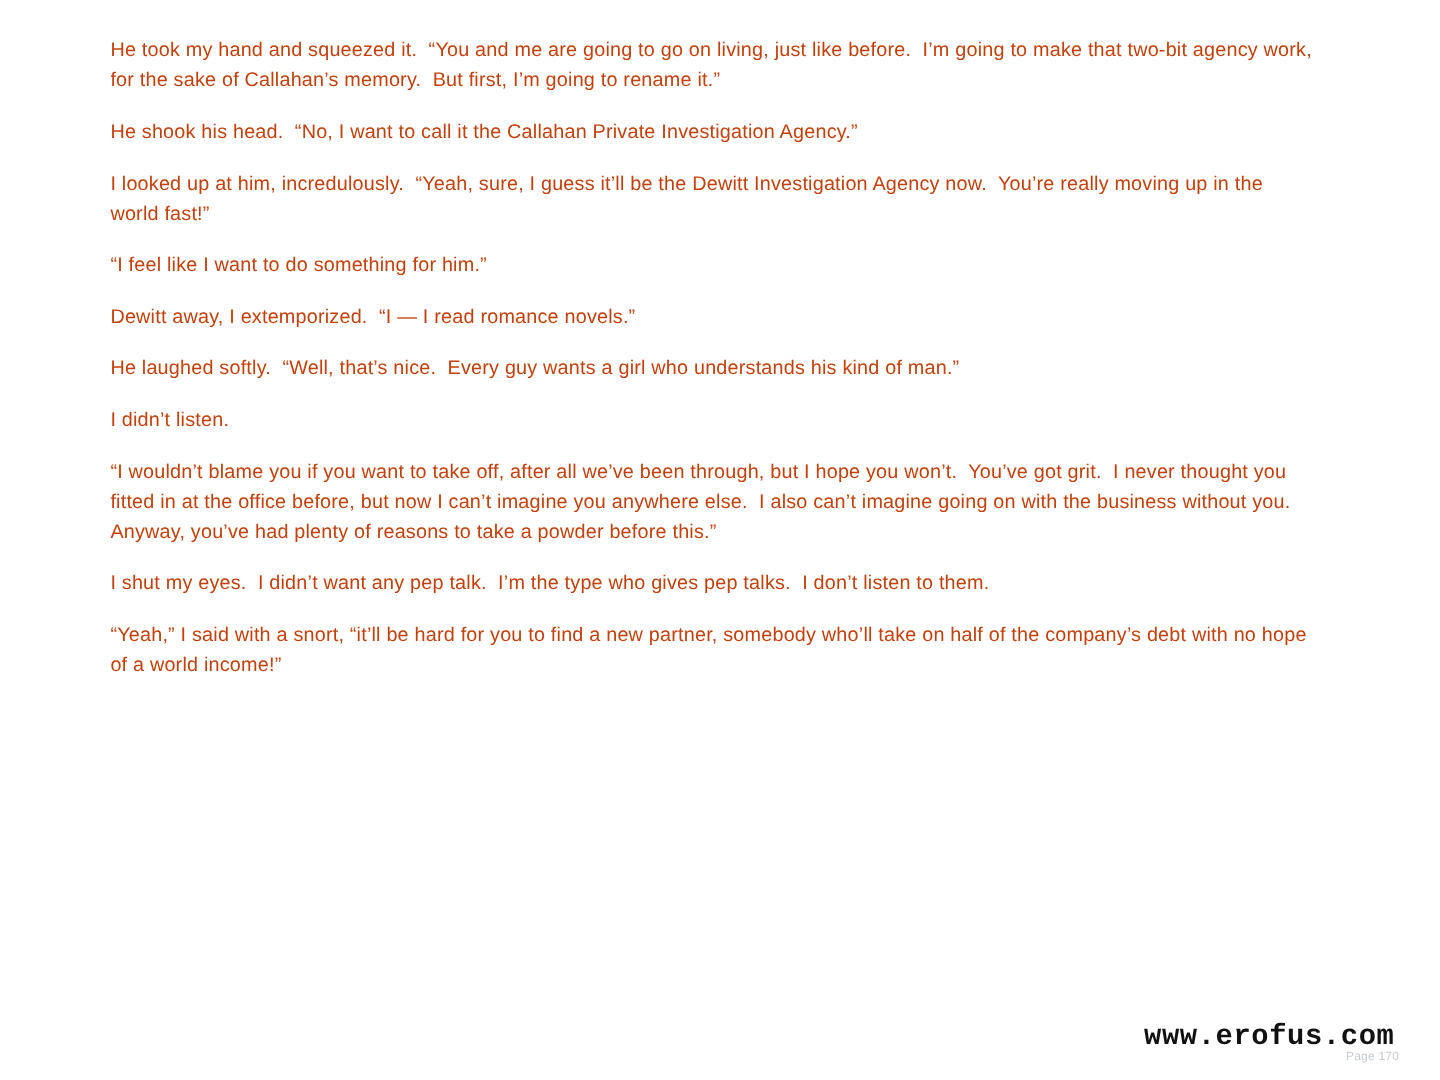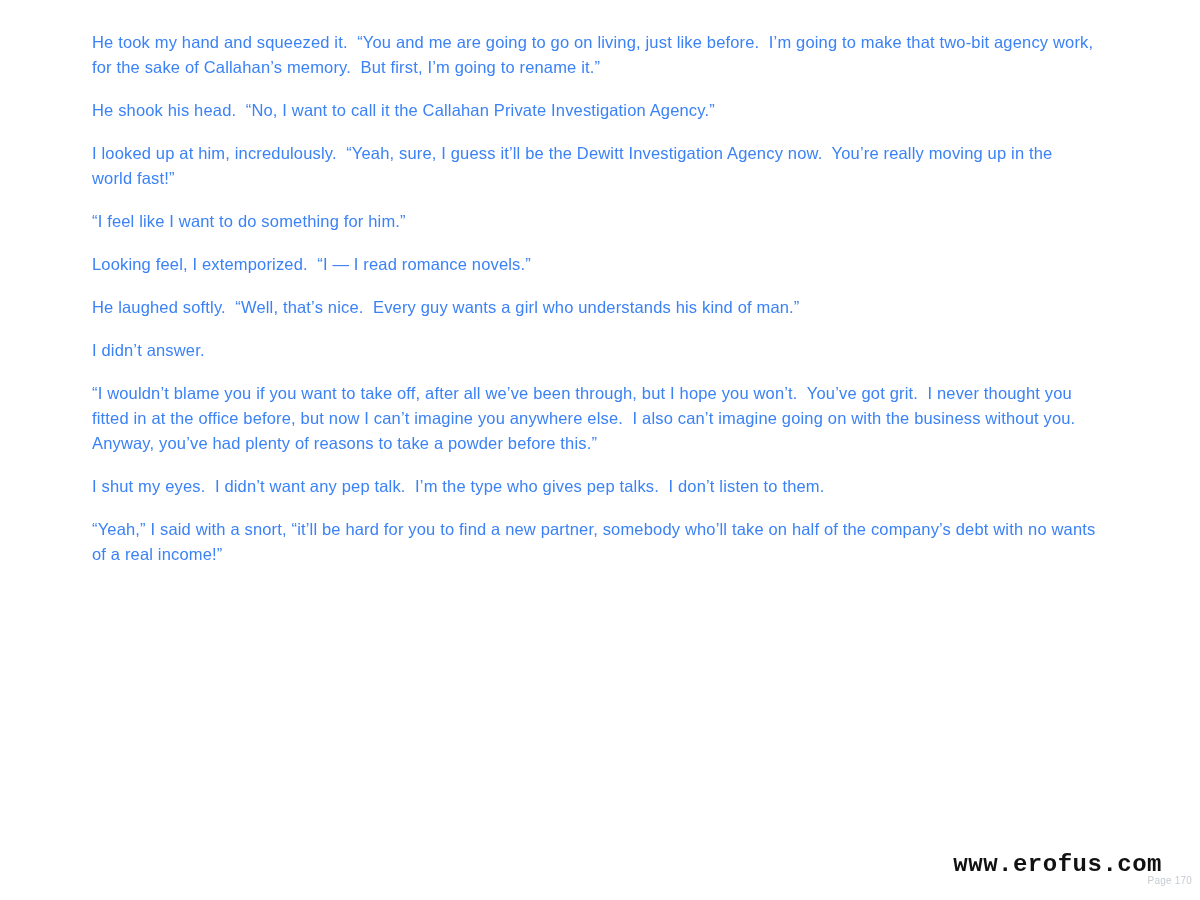--- a/index.html
+++ b/index.html
@@ -25,32 +25,32 @@
   }
 
   .content {
     position: absolute;
     left: 92px;
     top: 30px;
     width: 1004px;
   }
 
   .para {
-    color: #3b82f6;
+    color: #c2410c;
     font-size: 16.5px;
     line-height: 25px;
     margin: 0 0 18px 0;
     letter-spacing: 0.01em;
     text-align: left;
     white-space: pre-wrap;
   }
 
   .page-number {
     position: absolute;
-    right: 8px;
+    right: 34px;
     bottom: 14px;
     font-size: 10px;
     color: #c6ccd2;
     letter-spacing: 0.02em;
     padding-left: 32px;
   }
 
   .watermark {
     position: absolute;
     right: 38px;
@@ -71,24 +71,24 @@
 </head>
 <body>
 
 <div class="page">
 
   <div class="content">
     <p class="para">He took my hand and squeezed it.  “You and me are going to go on living, just like before.  I’m going to make that two-bit agency work, for the sake of Callahan’s memory.  But first, I’m going to rename it.”</p>
     <p class="para">He shook his head.  “No, I want to call it the Callahan Private Investigation Agency.”</p>
     <p class="para">I looked up at him, incredulously.  “Yeah, sure, I guess it’ll be the Dewitt Investigation Agency now.  You’re really moving up in the world fast!”</p>
     <p class="para">“I feel like I want to do something for him.”</p>
-    <p class="para">Looking feel, I extemporized.  “I — I read romance novels.”</p>
+    <p class="para">Dewitt away, I extemporized.  “I — I read romance novels.”</p>
     <p class="para">He laughed softly.  “Well, that’s nice.  Every guy wants a girl who understands his kind of man.”</p>
-    <p class="para">I didn’t answer.</p>
+    <p class="para">I didn’t listen.</p>
     <p class="para">“I wouldn’t blame you if you want to take off, after all we’ve been through, but I hope you won’t.  You’ve got grit.  I never thought you fitted in at the office before, but now I can’t imagine you anywhere else.  I also can’t imagine going on with the business without you.  Anyway, you’ve had plenty of reasons to take a powder before this.”</p>
     <p class="para">I shut my eyes.  I didn’t want any pep talk.  I’m the type who gives pep talks.  I don’t listen to them.</p>
-    <p class="para">“Yeah,” I said with a snort, “it’ll be hard for you to find a new partner, somebody who’ll take on half of the company’s debt with no wants of a real income!”</p>
+    <p class="para">“Yeah,” I said with a snort, “it’ll be hard for you to find a new partner, somebody who’ll take on half of the company’s debt with no hope of a world income!”</p>
   </div>
 
   <div class="page-number">Page 170</div>
   <div class="watermark">www.erofus.com</div>
 
 </div>
 
 </body></html>

